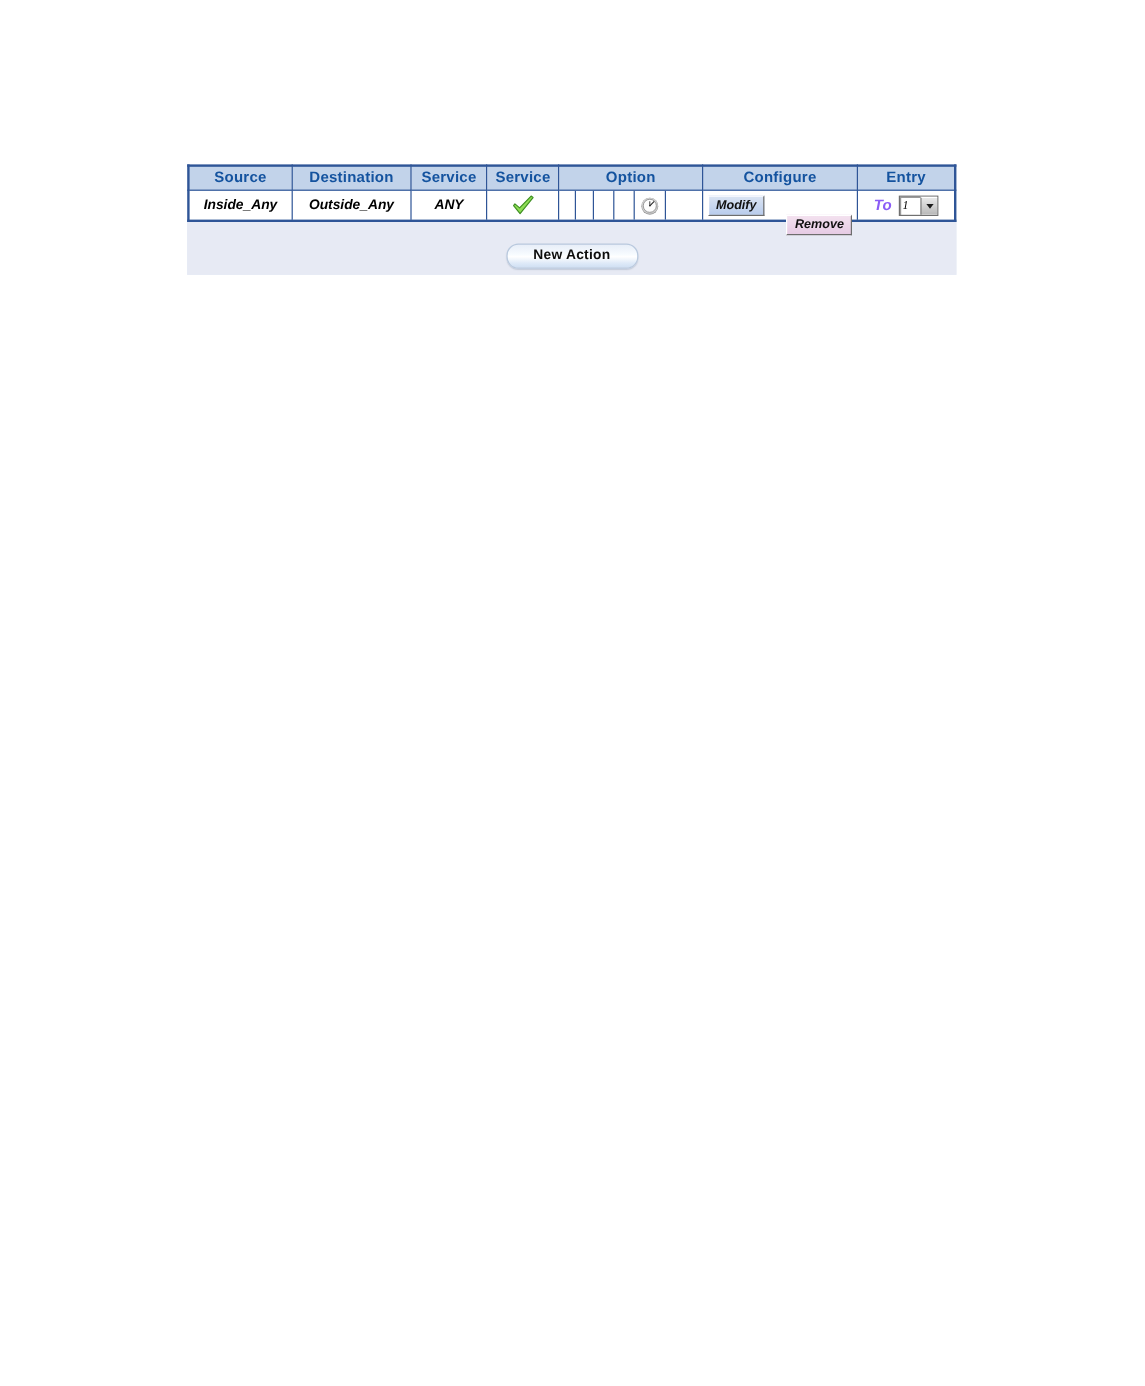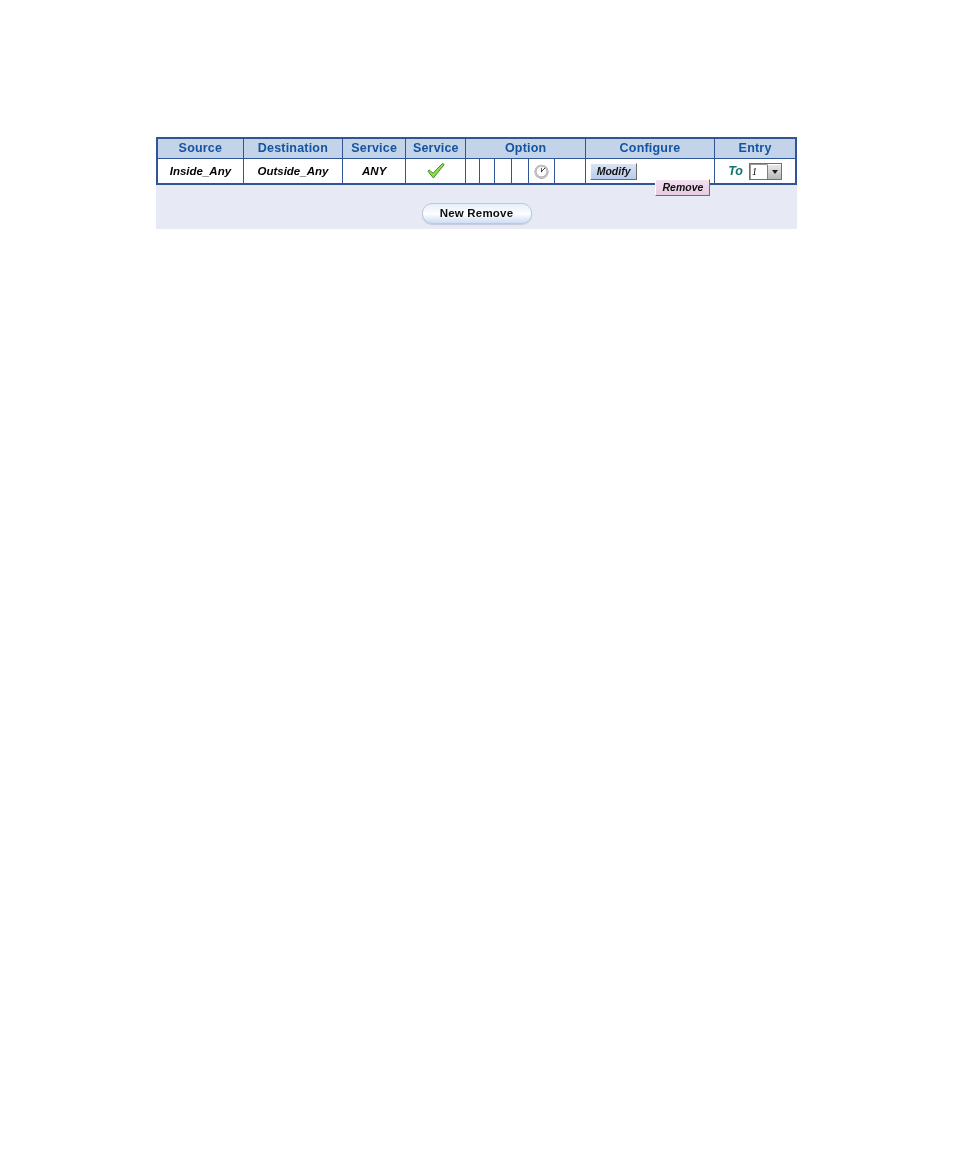--- a/index.html
+++ b/index.html
@@ -137,21 +137,21 @@
   .move-wrap {
     display: flex;
     align-items: center;
     justify-content: center;
     gap: 6px;
     height: 24px;
   }
   .move-label {
     font-size: 12.5px;
     font-weight: bold;
-    color: #0f766e;
+    color: #8b5cf6;
   }
   .move-select {
     display: inline-flex;
     align-items: stretch;
     height: 15px;
     border: 1px solid #707070;
     background: #ffffff;
     box-shadow: inset 1px 1px 0 #9a9a9a;
     cursor: pointer;
   }
@@ -297,16 +297,16 @@
               </span>
             </span>
           </div>
         </td>
 
       </tr>
     </tbody>
   </table>
 
   <div id="policy-footer">
-    <div class="new-entry-btn">New Remove</div>
+    <div class="new-entry-btn">New Action</div>
   </div>
 
 </div>
 
 </body></html>

